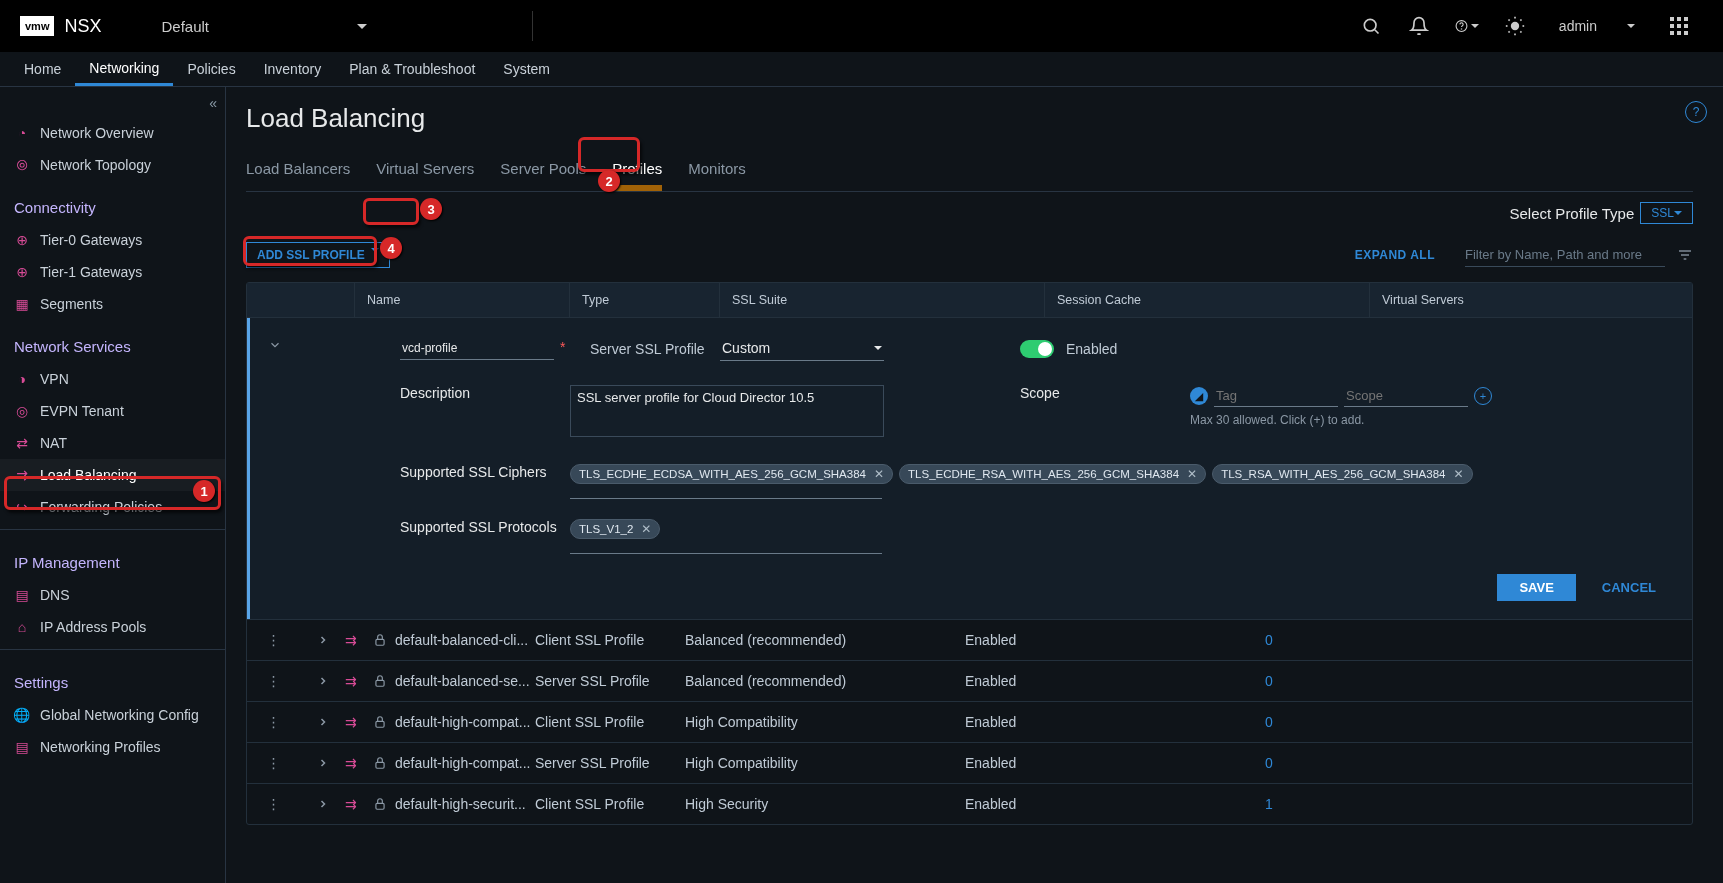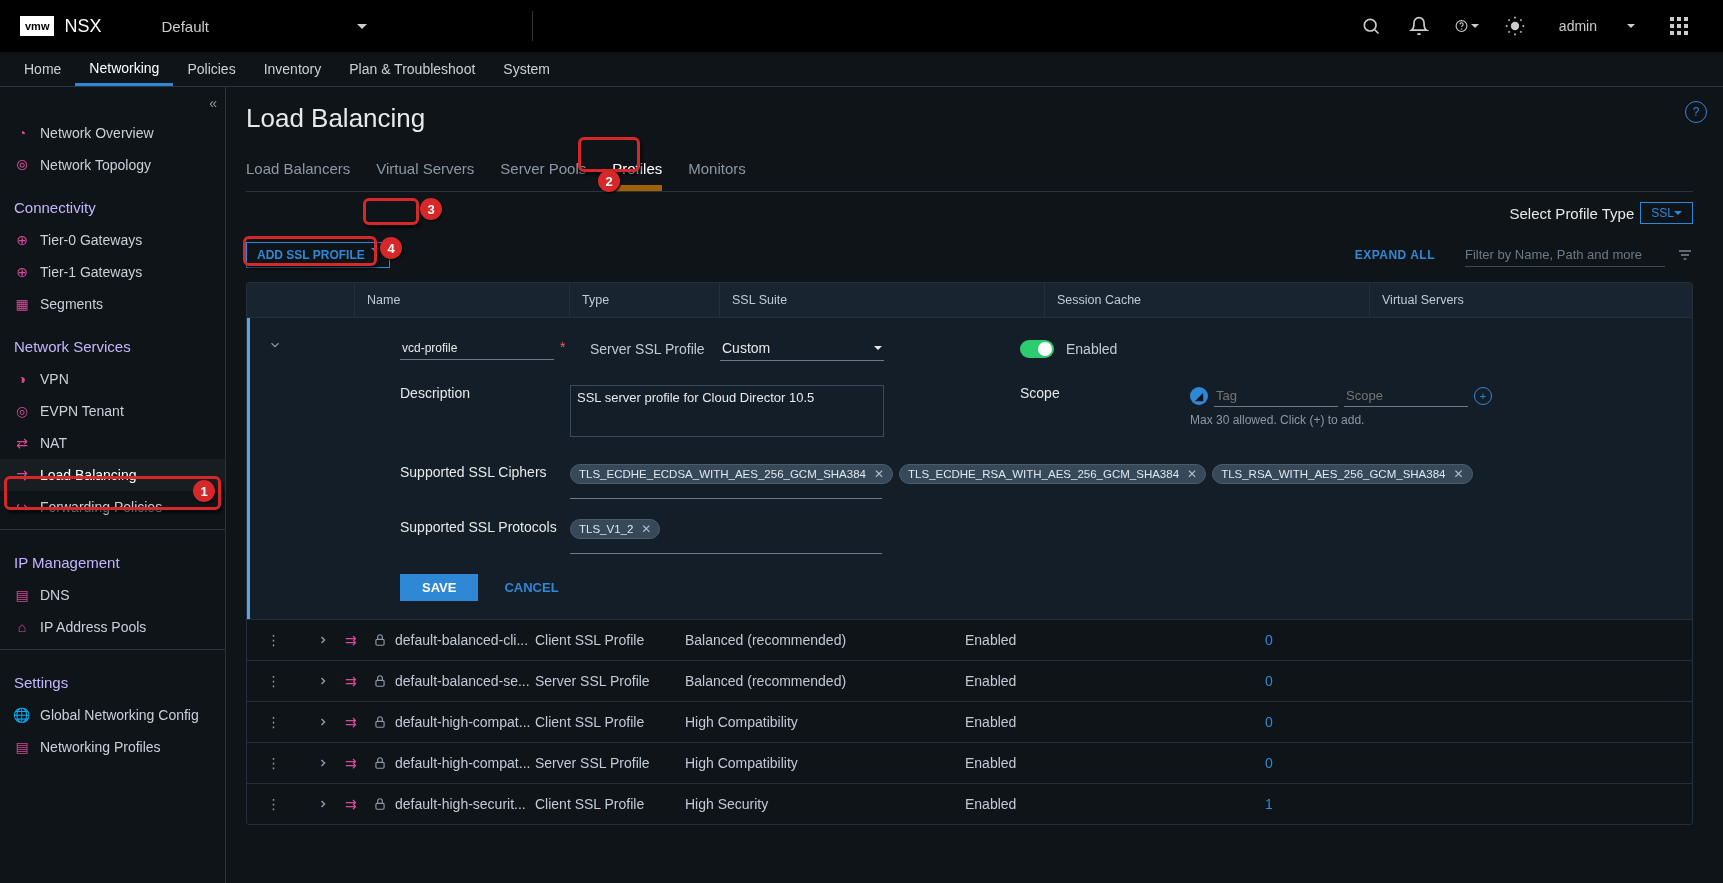--- a/index.html
+++ b/index.html
@@ -456,20 +456,21 @@
   .chip .chip-x {
     color: #b0bec9;
     cursor: pointer;
     font-size: 12px;
   }
   .action-buttons {
     display: flex;
     gap: 20px;
     margin-top: 20px;
     align-items: center;
+    justify-content: flex-end;
   }
   .btn-save {
     background: #2f88d6;
     color: #fff;
     border: none;
     padding: 6px 22px;
     font-size: 13px;
     font-weight: 600;
     cursor: pointer;
   }

